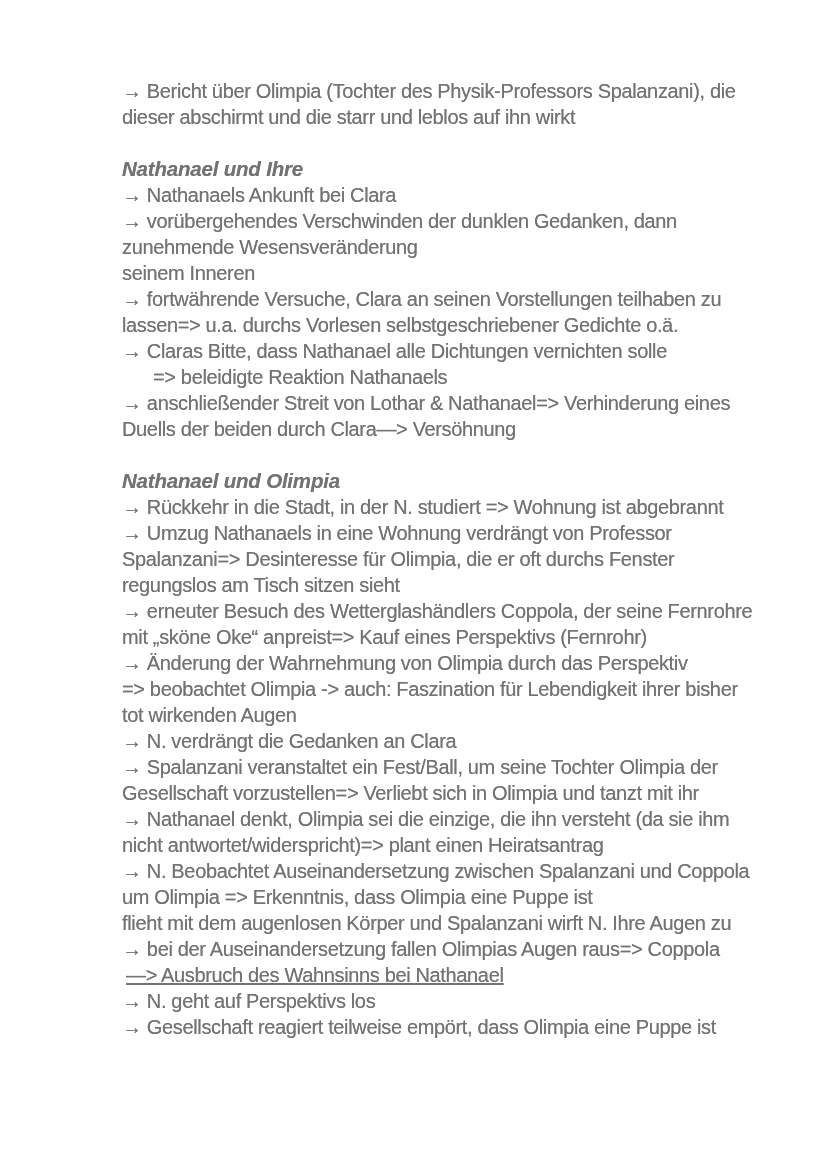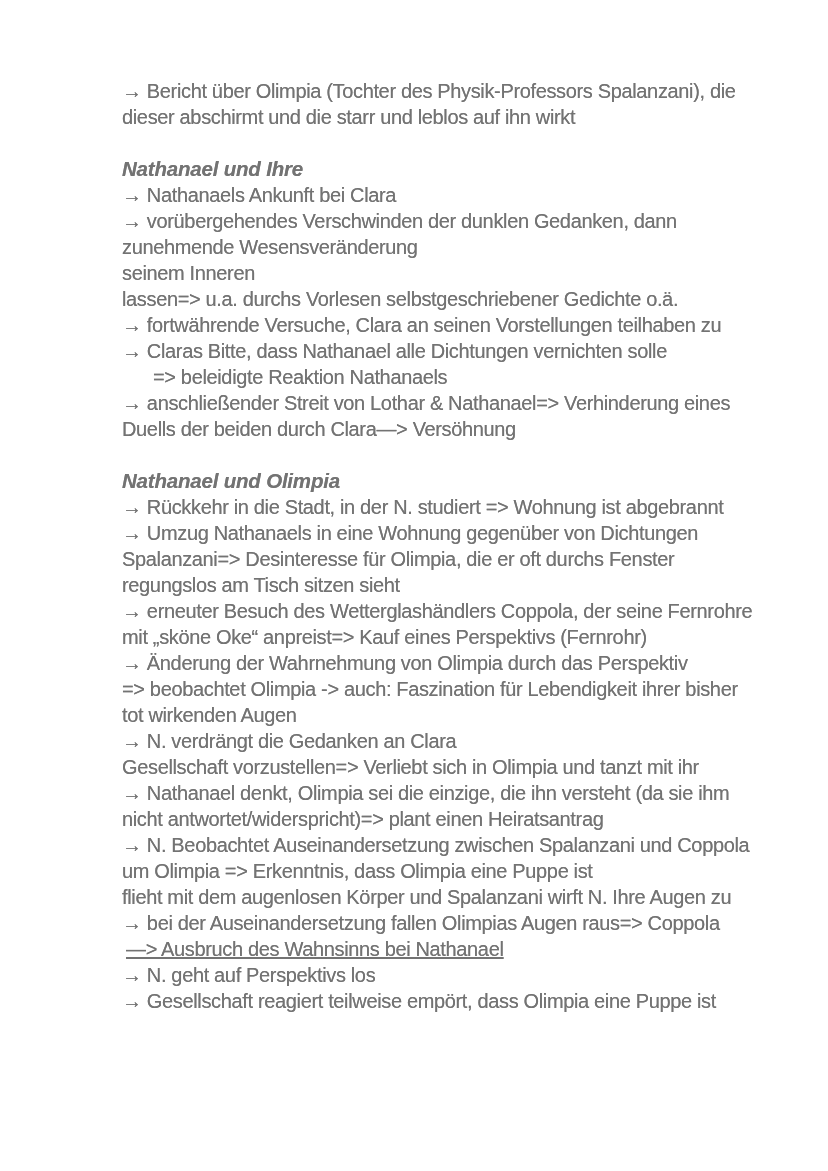--- a/index.html
+++ b/index.html
@@ -54,40 +54,41 @@
       <div class="ln">→ Bericht über Olimpia (Tochter des Physik-Professors Spalanzani), die</div>
       <div class="ln">dieser abschirmt und die starr und leblos auf ihn wirkt</div>
     </div>
 
     <div class="section">
       <div class="heading">Nathanael und Ihre</div>
       <div class="ln">→ Nathanaels Ankunft bei Clara</div>
       <div class="ln">→ vorübergehendes Verschwinden der dunklen Gedanken, dann</div>
       <div class="ln">zunehmende Wesensveränderung</div>
       <div class="ln">seinem Inneren</div>
+      <div class="ln">→ fortwährende Versuche, Clara an seinen Vorstellungen teilhaben zu</div>
       <div class="ln">lassen=&gt; u.a. durchs Vorlesen selbstgeschriebener Gedichte o.ä.</div>
-      <div class="ln">→ fortwährende Versuche, Clara an seinen Vorstellungen teilhaben zu</div>
       <div class="ln">→ Claras Bitte, dass Nathanael alle Dichtungen vernichten solle</div>
       <div class="ln ind-sub">=&gt; beleidigte Reaktion Nathanaels</div>
       <div class="ln">→ anschließender Streit von Lothar &amp; Nathanael=&gt; Verhinderung eines</div>
       <div class="ln">Duells der beiden durch Clara—&gt; Versöhnung</div>
     </div>
 
     <div class="section">
       <div class="heading">Nathanael und Olimpia</div>
       <div class="ln">→ Rückkehr in die Stadt, in der N. studiert =&gt; Wohnung ist abgebrannt</div>
-      <div class="ln">→ Umzug Nathanaels in eine Wohnung gegenüber von Dichtungen</div>
+      <div class="ln">→ Umzug Nathanaels in eine Wohnung verdrängt von Professor</div>
       <div class="ln">Spalanzani=&gt; Desinteresse für Olimpia, die er oft durchs Fenster</div>
       <div class="ln">regungslos am Tisch sitzen sieht</div>
       <div class="ln">→ erneuter Besuch des Wetterglashändlers Coppola, der seine Fernrohre</div>
       <div class="ln">mit „sköne Oke“ anpreist=&gt; Kauf eines Perspektivs (Fernrohr)</div>
       <div class="ln">→ Änderung der Wahrnehmung von Olimpia durch das Perspektiv</div>
       <div class="ln">=&gt; beobachtet Olimpia -&gt; auch: Faszination für Lebendigkeit ihrer bisher</div>
       <div class="ln">tot wirkenden Augen</div>
       <div class="ln">→ N. verdrängt die Gedanken an Clara</div>
+      <div class="ln">→ Spalanzani veranstaltet ein Fest/Ball, um seine Tochter Olimpia der</div>
       <div class="ln">Gesellschaft vorzustellen=&gt; Verliebt sich in Olimpia und tanzt mit ihr</div>
       <div class="ln">→ Nathanael denkt, Olimpia sei die einzige, die ihn versteht (da sie ihm</div>
       <div class="ln">nicht antwortet/widerspricht)=&gt; plant einen Heiratsantrag</div>
       <div class="ln">→ N. Beobachtet Auseinandersetzung zwischen Spalanzani und Coppola</div>
       <div class="ln">um Olimpia =&gt; Erkenntnis, dass Olimpia eine Puppe ist</div>
       <div class="ln">flieht mit dem augenlosen Körper und Spalanzani wirft N. Ihre Augen zu</div>
       <div class="ln">→ bei der Auseinandersetzung fallen Olimpias Augen raus=&gt; Coppola</div>
       <div class="ln ind-xs">—&gt; Ausbruch des Wahnsinns bei Nathanael</div>
       <div class="ln">→ N. geht auf Perspektivs los</div>
       <div class="ln">→ Gesellschaft reagiert teilweise empört, dass Olimpia eine Puppe ist</div>

